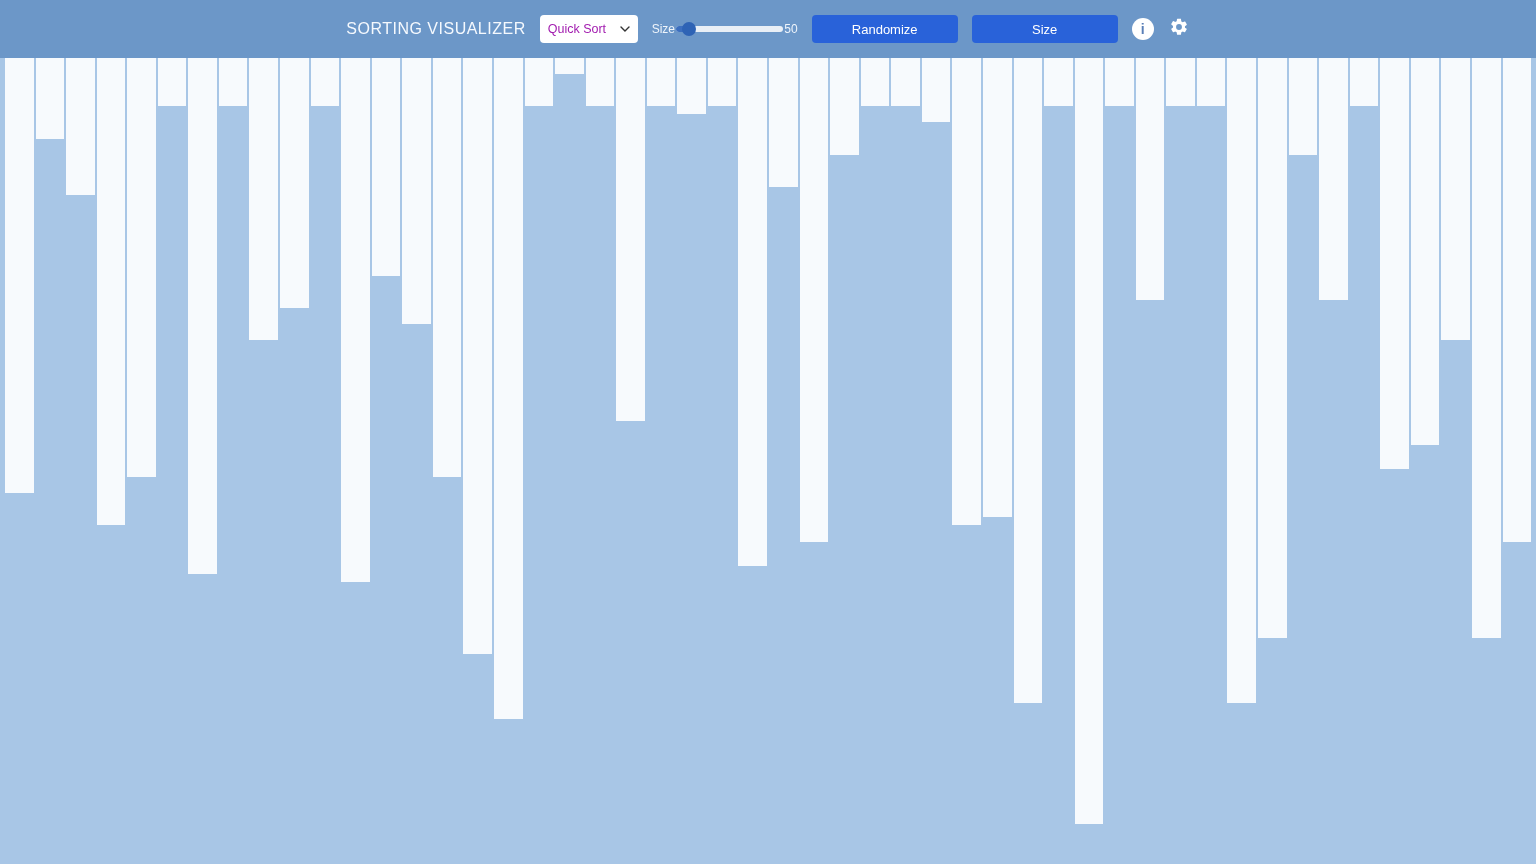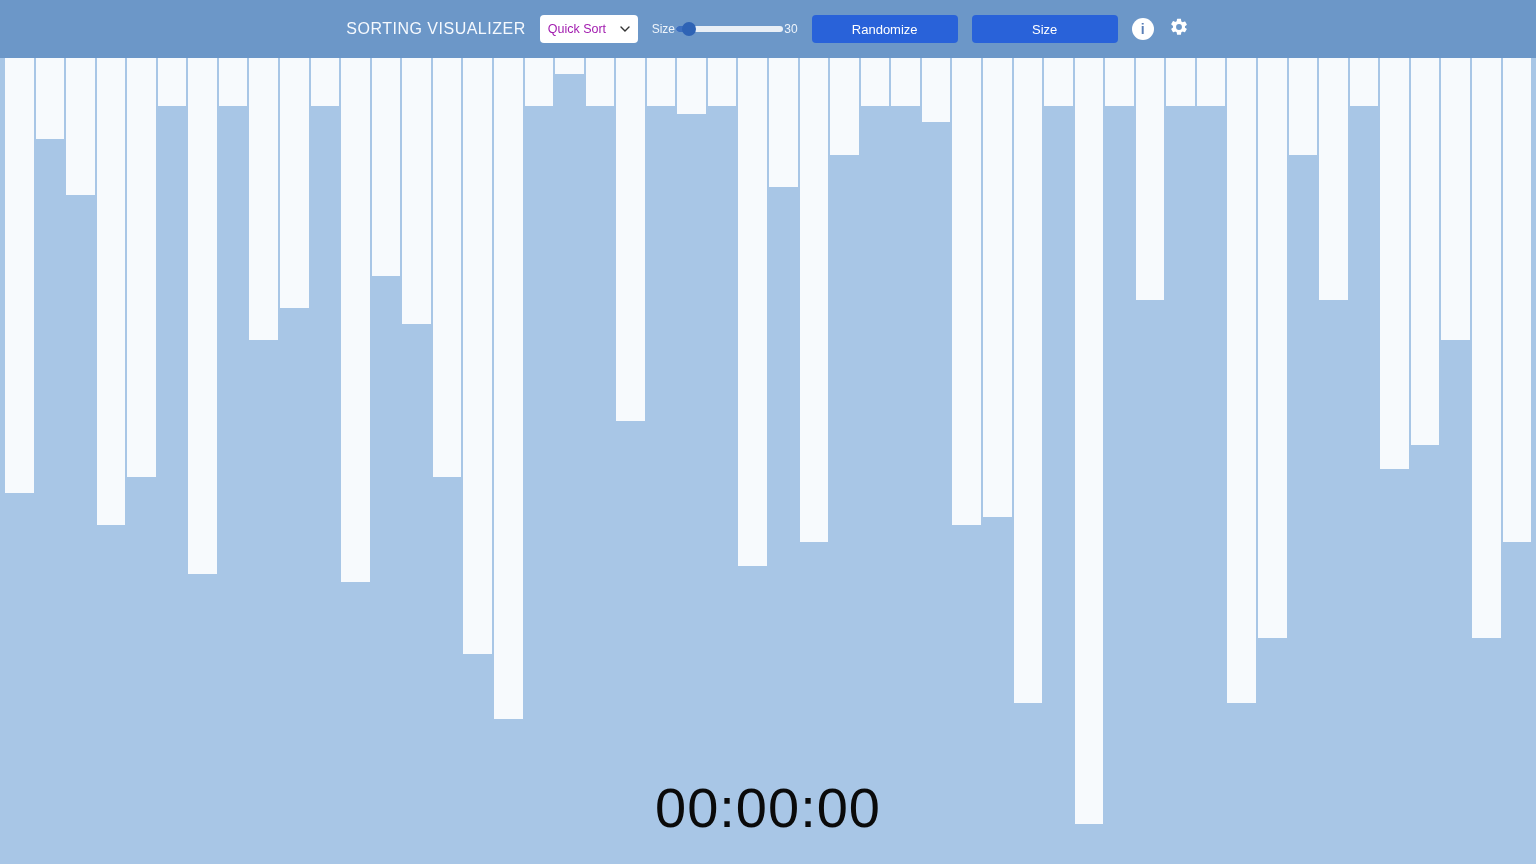--- a/index.html
+++ b/index.html
@@ -175,21 +175,21 @@
           </svg>
       </span>
     </div>
 
     <div class="slider-group">
       <div class="slider-label">Size</div>
       <div class="slider-track">
         <div class="slider-fill" id="size-fill" style="width: 12%;"></div>
         <div class="slider-thumb" id="size-thumb" style="left: 12%;"></div>
       </div>
-      <div class="slider-value">30</div>
+      <div class="slider-value">50</div>
     </div>
 
 
     <button class="btn">Randomize</button>
     <button class="btn">Size</button>
 
     <div class="icon-btn">
       <div class="info-icon">i</div>
     </div>
     <div class="icon-btn gear-icon">
@@ -247,16 +247,15 @@
         <div class="bar" style="height: 580.32px;"></div>
         <div class="bar" style="height: 96.72px;"></div>
         <div class="bar" style="height: 241.8px;"></div>
         <div class="bar" style="height: 48.36px;"></div>
         <div class="bar" style="height: 411.06px;"></div>
         <div class="bar" style="height: 386.88px;"></div>
         <div class="bar" style="height: 282.1px;"></div>
         <div class="bar" style="height: 580.32px;"></div>
         <div class="bar" style="height: 483.6px;"></div>
       </div>
-    <div class="timer">00:00:00</div>
   </div>
 
 </div>
 
 </body></html>

